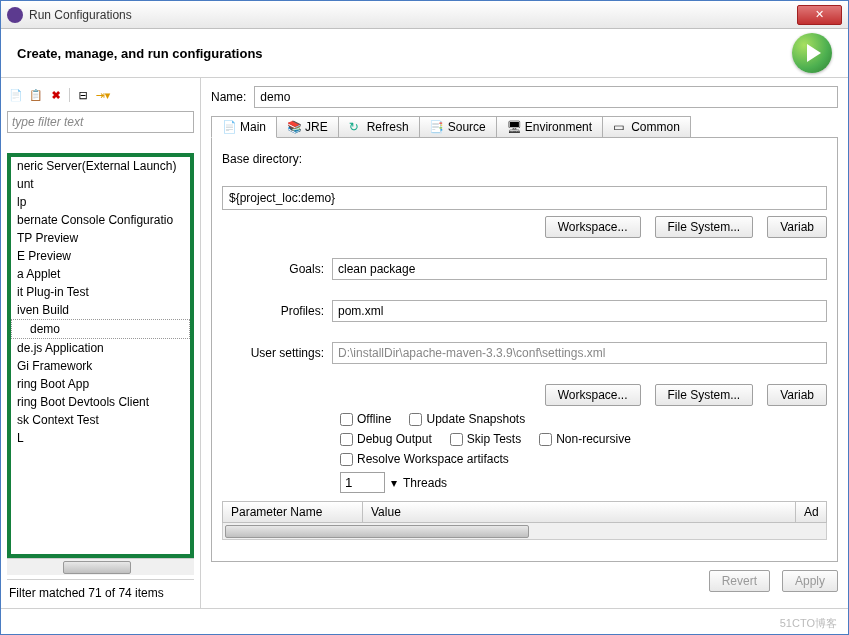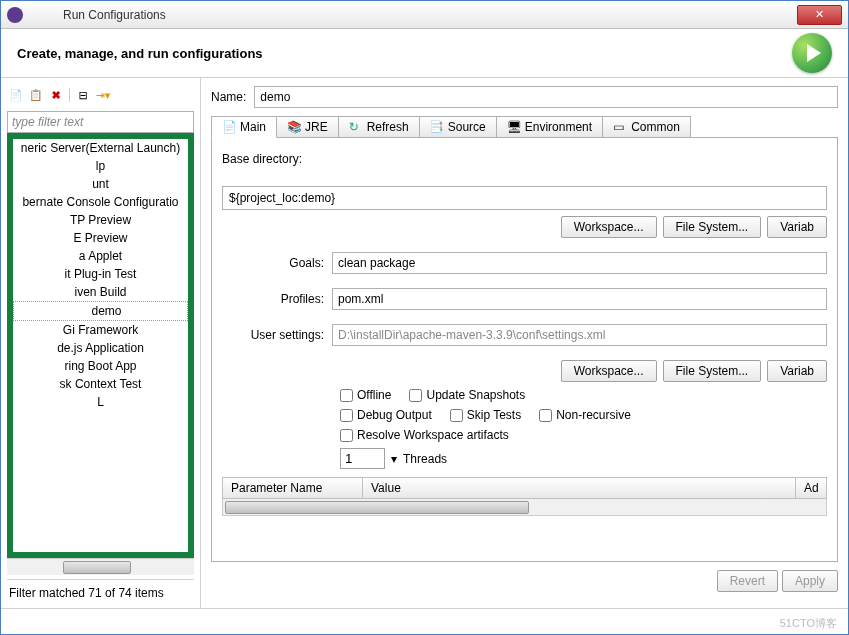--- a/index.html
+++ b/index.html
@@ -1,65 +1,65 @@
 <!DOCTYPE html>
 <html><head>
 <meta charset="utf-8">
 <style>
 * { box-sizing: border-box; margin: 0; padding: 0; }
 body { font-family: "Segoe UI", Tahoma, sans-serif; font-size: 12px; background: #fff; width: 849px; height: 635px; overflow: hidden; border: 1px solid #4a7cc2; }
 .titlebar { height: 28px; background: linear-gradient(#fff, #e8e8e8); display: flex; align-items: center; padding: 0 6px; border-bottom: 1px solid #c0c0c0; }
 .titlebar-icon { width: 16px; height: 16px; background: #5c3a8f; border-radius: 50%; margin-right: 6px; }
-.titlebar-title { flex: 1; color: #333; margin-left: 34px; }
+.titlebar-title { flex: 1; color: #333; }
 .close-btn { width: 45px; height: 20px; background: linear-gradient(#e07878, #c23030); border: 1px solid #a02020; border-radius: 2px; display: flex; align-items: center; justify-content: center; color: #fff; font-size: 11px; }
 .header { padding: 4px 16px; display: flex; align-items: center; border-bottom: 1px solid #d0d0d0; background: #fff; }
 .header-title { font-weight: bold; font-size: 13px; flex: 1; }
 .run-icon { width: 40px; height: 40px; border-radius: 50%; background: radial-gradient(circle at 30% 30%, #a8e060, #4caf50 60%, #2e7d32); display: flex; align-items: center; justify-content: center; box-shadow: 0 1px 3px rgba(0,0,0,0.3); }
 .run-icon::after { content: ""; border-left: 14px solid #fff; border-top: 9px solid transparent; border-bottom: 9px solid transparent; margin-left: 4px; }
 .body { display: flex; height: 530px; }
 .left-panel { width: 200px; border-right: 1px solid #d0d0d0; padding: 6px; display: flex; flex-direction: column; }
 .toolbar-left { display: flex; gap: 2px; padding: 2px 0 6px 0; border-bottom: 1px solid transparent; }
 .tb-btn { width: 18px; height: 18px; display: flex; align-items: center; justify-content: center; font-size: 11px; cursor: pointer; }
 .tb-sep { width: 1px; background: #ccc; margin: 2px 2px; }
-.filter-input { width: 100%; border: 1px solid #b0b0b0; padding: 3px 4px; color: #888; font-style: italic; font-size: 12px; margin-bottom: 0; }
-.tree-container { flex: 1; border: 6px solid #15803d; overflow: hidden; position: relative; text-align: center; }
+.filter-input { width: 100%; border: 1px solid #b0b0b0; padding: 3px 4px; color: #888; font-style: italic; font-size: 12px; margin-bottom: 20px; }
+.tree-container { flex: 1; border: 4px solid #15803d; overflow: hidden; position: relative; }
 .tree { overflow-y: scroll; overflow-x: hidden; height: 100%; }
 .tree-item { padding: 2px 6px; white-space: nowrap; cursor: pointer; }
 .tree-item.child { padding-left: 18px; }
 .tree-item.selected { background: #fff; border: 1px dotted #999; }
 .scroll-h { height: 17px; background: #f0f0f0; border-top: 1px solid #ccc; position: relative; }
 .scroll-h::after { content: ""; position: absolute; left: 30%; top: 2px; width: 35%; height: 11px; background: linear-gradient(#e8e8e8,#c0c0c0); border: 1px solid #999; border-radius: 2px; }
 .filter-status { padding: 6px 2px 2px 2px; border-top: 1px solid #d0d0d0; margin-top: 4px; }
 .right-panel { flex: 1; padding: 8px 10px; display: flex; flex-direction: column; overflow: hidden; }
 .name-row { display: flex; align-items: center; gap: 8px; margin-bottom: 8px; }
 .text-input { flex: 1; border: 1px solid #b0b0b0; padding: 3px 5px; font-size: 12px; background: #fff; }
 .tabs { display: flex; border-bottom: 1px solid #b0b0b0; }
 .tab { padding: 3px 10px; border: 1px solid #b0b0b0; border-bottom: none; background: linear-gradient(#fff,#e8e8e8); margin-right: -1px; display: flex; align-items: center; gap: 4px; font-size: 12px; cursor: pointer; }
 .tab.active { background: #fff; border-bottom: 1px solid #fff; margin-bottom: -1px; }
 .tab-icon { width: 14px; height: 14px; display: inline-block; }
 .tab-content { flex: 1; border: 1px solid #b0b0b0; border-top: none; padding: 8px 10px; overflow-y: scroll; overflow-x: hidden; position: relative; }
 .field-label { margin: 6px 0 4px 0; }
 .field-box { border: 1px solid #b0b0b0; padding: 4px 6px; background: #fff; margin-top: 20px; }
-.btn-row { display: flex; justify-content: flex-end; gap: 6px; margin: 6px 0; }
+.btn-row { display: flex; justify-content: flex-end; gap: 14px; margin: 6px 0; }
 .btn { border: 1px solid #a0a0a0; background: linear-gradient(#fdfdfd,#e8e8e8); padding: 3px 12px; font-size: 12px; cursor: pointer; border-radius: 2px; }
 .btn:disabled, .btn.disabled { color: #999; }
-.form-row { display: flex; align-items: center; margin: 14px 0; }
+.form-row { display: flex; align-items: center; margin: 20px 0; }
 .form-label { width: 110px; text-align: right; padding-right: 8px; }
 .check-row { display: flex; gap: 4px 18px; flex-wrap: wrap; margin-left: 118px; margin-top: 6px; }
 .check-item { display: flex; align-items: center; gap: 4px; }
 .threads-row { margin-left: 118px; margin-top: 6px; display: flex; align-items: center; gap: 6px; }
 .spinner { width: 45px; border: 1px solid #a0a0a0; padding: 2px 4px; }
 .table-header { display: flex; border: 1px solid #c0c0c0; background: linear-gradient(#fff,#e8e8e8); margin-top: 8px; }
 .th { padding: 3px 8px; border-right: 1px solid #c0c0c0; }
 .th:first-child { width: 140px; }
 .th:nth-child(2) { flex: 1; }
 .th:last-child { width: 30px; border-right: none; }
 .inner-scroll { height: 17px; background: #f0f0f0; border: 1px solid #ccc; border-top: none; position: relative; }
 .inner-scroll::after { content: ""; position: absolute; left: 2px; top: 2px; width: 50%; height: 11px; background: linear-gradient(#e8e8e8,#c0c0c0); border: 1px solid #999; border-radius: 2px; }
-.action-row { display: flex; justify-content: flex-end; gap: 4px; padding: 8px 0; }
+.action-row { display: flex; justify-content: flex-end; gap: 12px; padding: 8px 0; }
 .footer { display: flex; align-items: center; padding: 10px 14px; border-top: 1px solid #d0d0d0; }
 .watermark { position: absolute; right: 12px; bottom: 4px; color: #bbb; font-size: 11px; }
 </style>
 </head>
 <body>
 
 <div class="titlebar">
   <div class="titlebar-icon"></div>
   <div class="titlebar-title">Run Configurations</div>
   <div class="close-btn">✕</div>
@@ -77,32 +77,33 @@
       <span class="tb-btn">📋</span>
       <span class="tb-btn" style="color:#c00;font-weight:bold">✖</span>
       <span class="tb-sep"></span>
       <span class="tb-btn">⊟</span>
       <span class="tb-btn" style="color:#d90">⇥▾</span>
     </div>
     <input class="filter-input" value="type filter text" style="">
     <div class="tree-container">
       <div class="tree" id="tree">
           <div class="tree-item">neric Server(External Launch)</div>
+          <div class="tree-item">unt</div>
           <div class="tree-item">lp</div>
-          <div class="tree-item">unt</div>
           <div class="tree-item">bernate Console Configuratio</div>
           <div class="tree-item">TP Preview</div>
           <div class="tree-item">E Preview</div>
           <div class="tree-item">a Applet</div>
           <div class="tree-item">it Plug-in Test</div>
           <div class="tree-item">iven Build</div>
           <div class="tree-item child selected">demo</div>
+          <div class="tree-item">de.js Application</div>
           <div class="tree-item">Gi Framework</div>
-          <div class="tree-item">de.js Application</div>
           <div class="tree-item">ring Boot App</div>
+          <div class="tree-item">ring Boot Devtools Client</div>
           <div class="tree-item">sk Context Test</div>
           <div class="tree-item">L</div>
         </div>
     </div>
     <div class="scroll-h"></div>
     <div class="filter-status">Filter matched 71 of 74 items</div>
   </div>
 
   <div class="right-panel">
     <div class="name-row">

